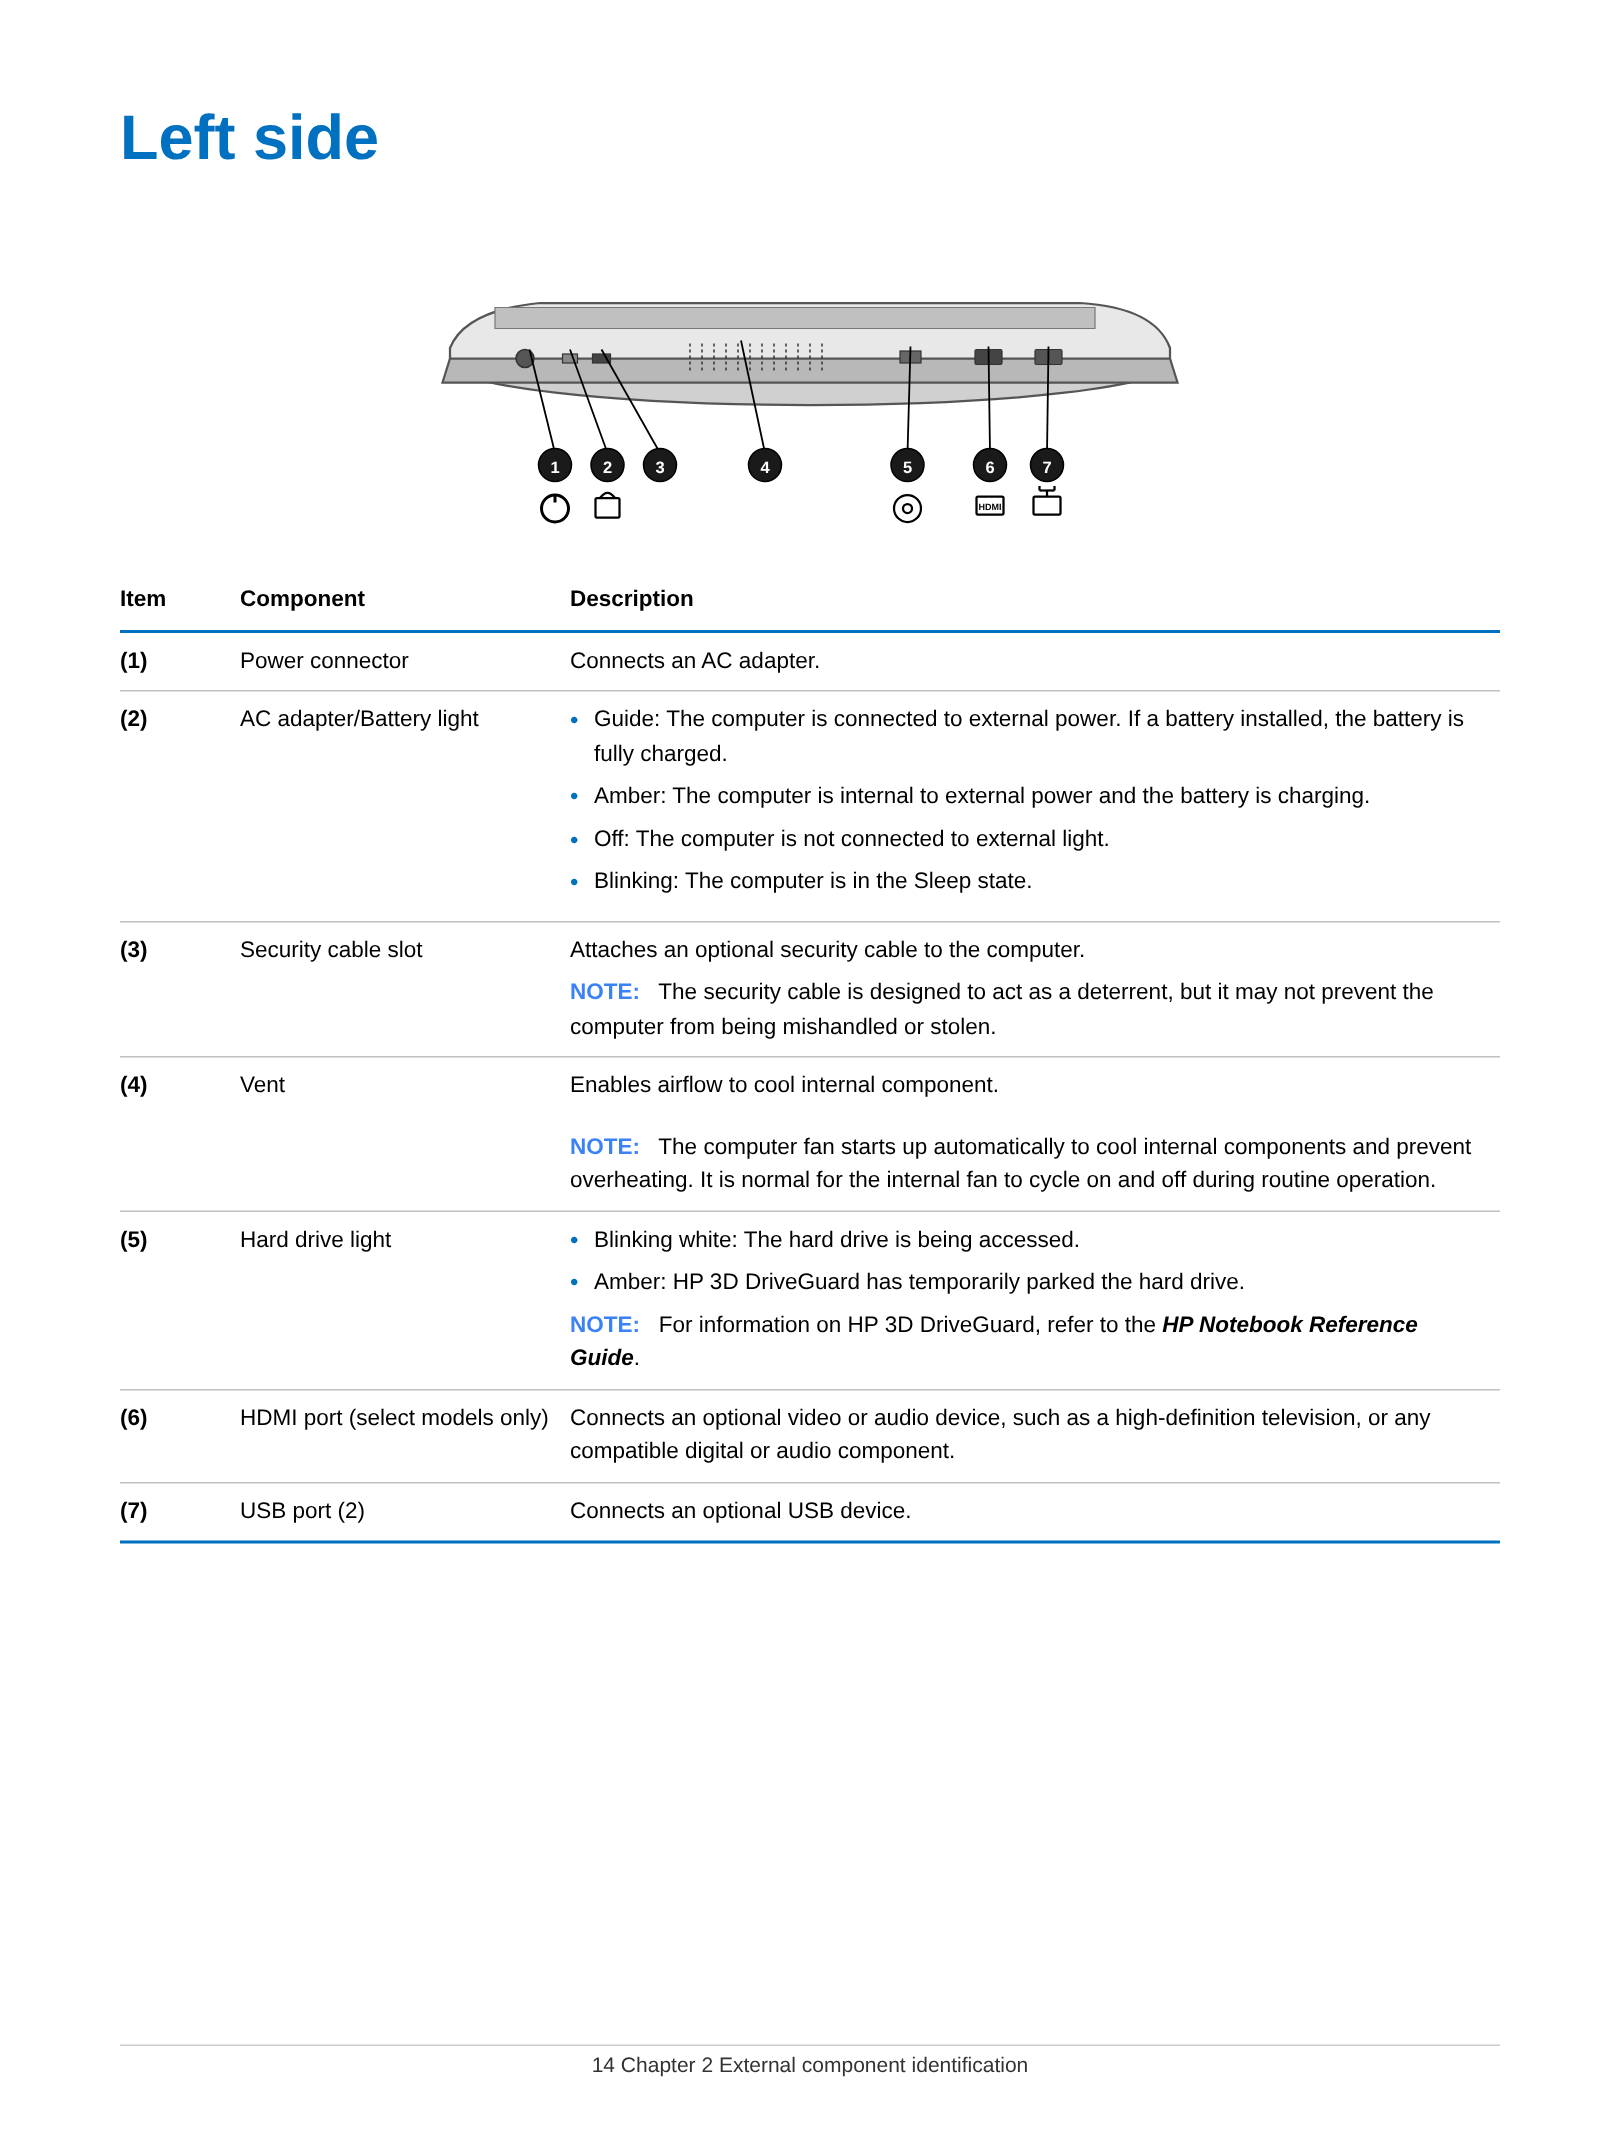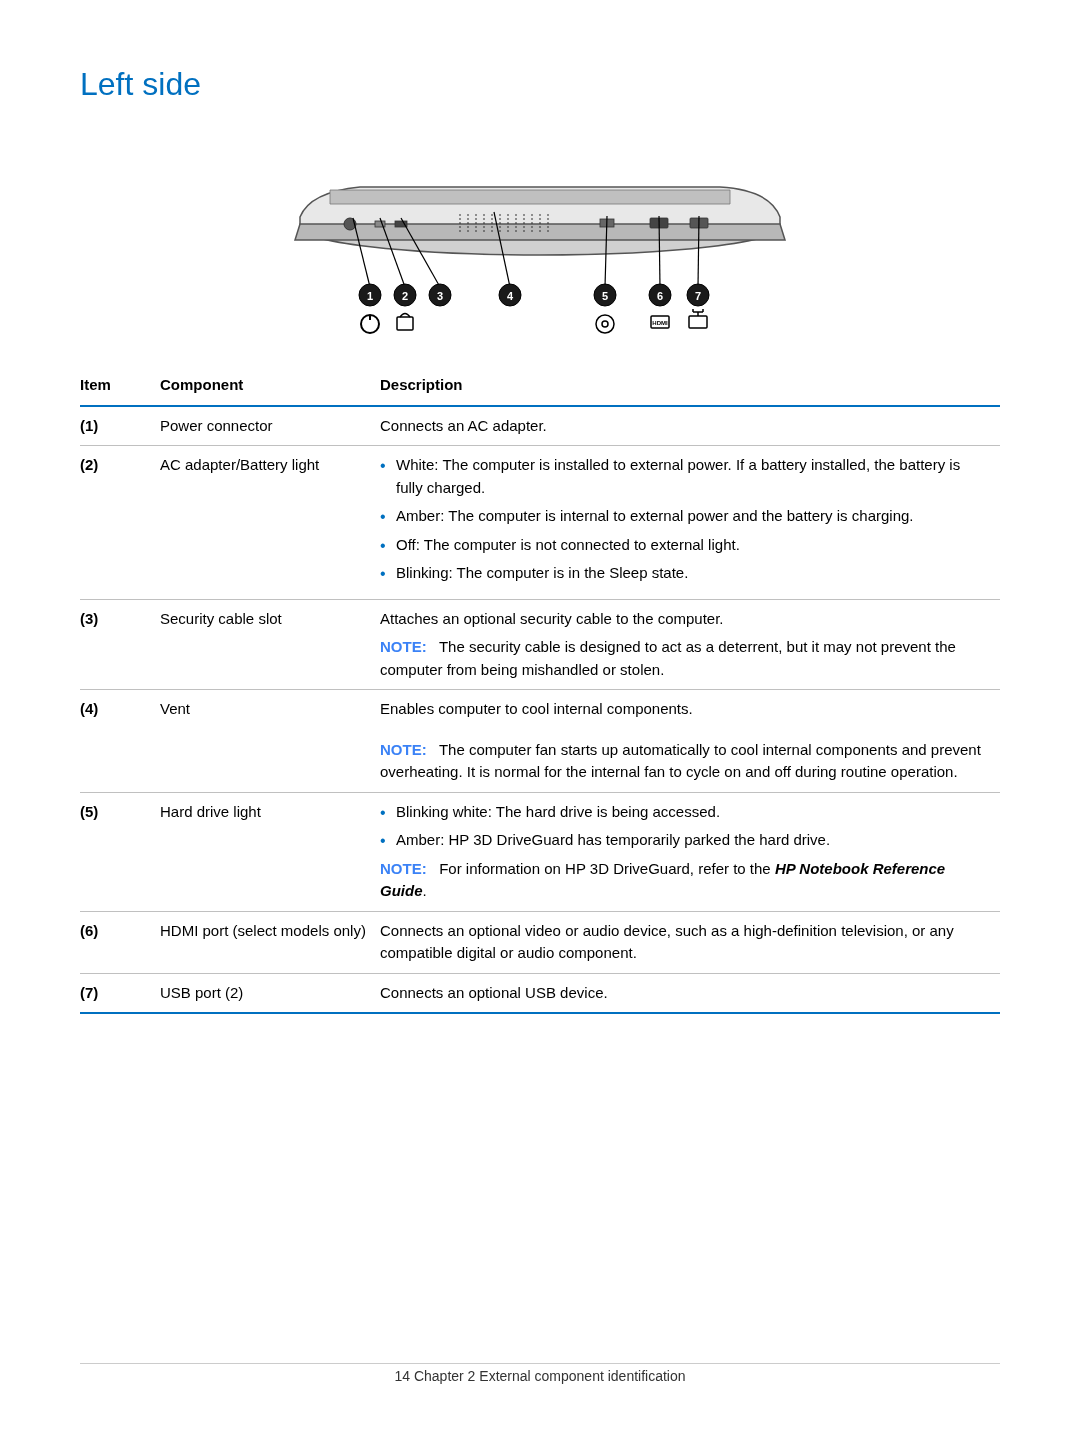--- a/index.html
+++ b/index.html
@@ -9,22 +9,22 @@
       color: #000000;
       width: 1080px;
       min-height: 1437px;
       padding: 60px 80px 60px 80px;
       font-size: 15px;
       line-height: 1.5;
     }
 
     .page-title {
       color: #0070c0;
-      font-size: 32px;
-      font-weight: normal;
+      font-size: 42px;
+      font-weight: bold;
       margin-bottom: 24px;
     }
 
     .diagram-container {
       width: 100%;
       display: flex;
       justify-content: center;
       margin-bottom: 24px;
     }
 
@@ -240,21 +240,21 @@
       <td><strong>(1)</strong></td>
       <td>Power connector</td>
       <td>Connects an AC adapter.</td>
     </tr>
 
     <tr>
       <td><strong>(2)</strong></td>
       <td>AC adapter/Battery light</td>
       <td>
         <ul class="bullet-list">
-          <li>White: The computer is installed to external power. If a battery installed, the battery is fully charged.</li>
+          <li>Guide: The computer is connected to external power. If a battery installed, the battery is fully charged.</li>
           <li>Amber: The computer is internal to external power and the battery is charging.</li>
           <li>Off: The computer is not connected to external light.</li>
           <li>Blinking: The computer is in the Sleep state.</li>
         </ul>
       </td>
     </tr>
 
     <tr>
       <td><strong>(3)</strong></td>
       <td>Security cable slot</td>
@@ -264,21 +264,21 @@
           <span class="note-label">NOTE:</span>
           &nbsp; The security cable is designed to act as a deterrent, but it may not prevent the computer from being mishandled or stolen.
         </p>
       </td>
     </tr>
 
     <tr>
       <td><strong>(4)</strong></td>
       <td>Vent</td>
       <td>
-        <span>Enables computer to cool internal components.</span>
+        <span>Enables airflow to cool internal component.</span>
         <p class="note-text" style="margin-top:18px;">
           <span class="note-label">NOTE:</span>
           &nbsp; The computer fan starts up automatically to cool internal components and prevent overheating. It is normal for the internal fan to cycle on and off during routine operation.
         </p>
       </td>
     </tr>
 
     <tr>
       <td><strong>(5)</strong></td>
       <td>Hard drive light</td>

